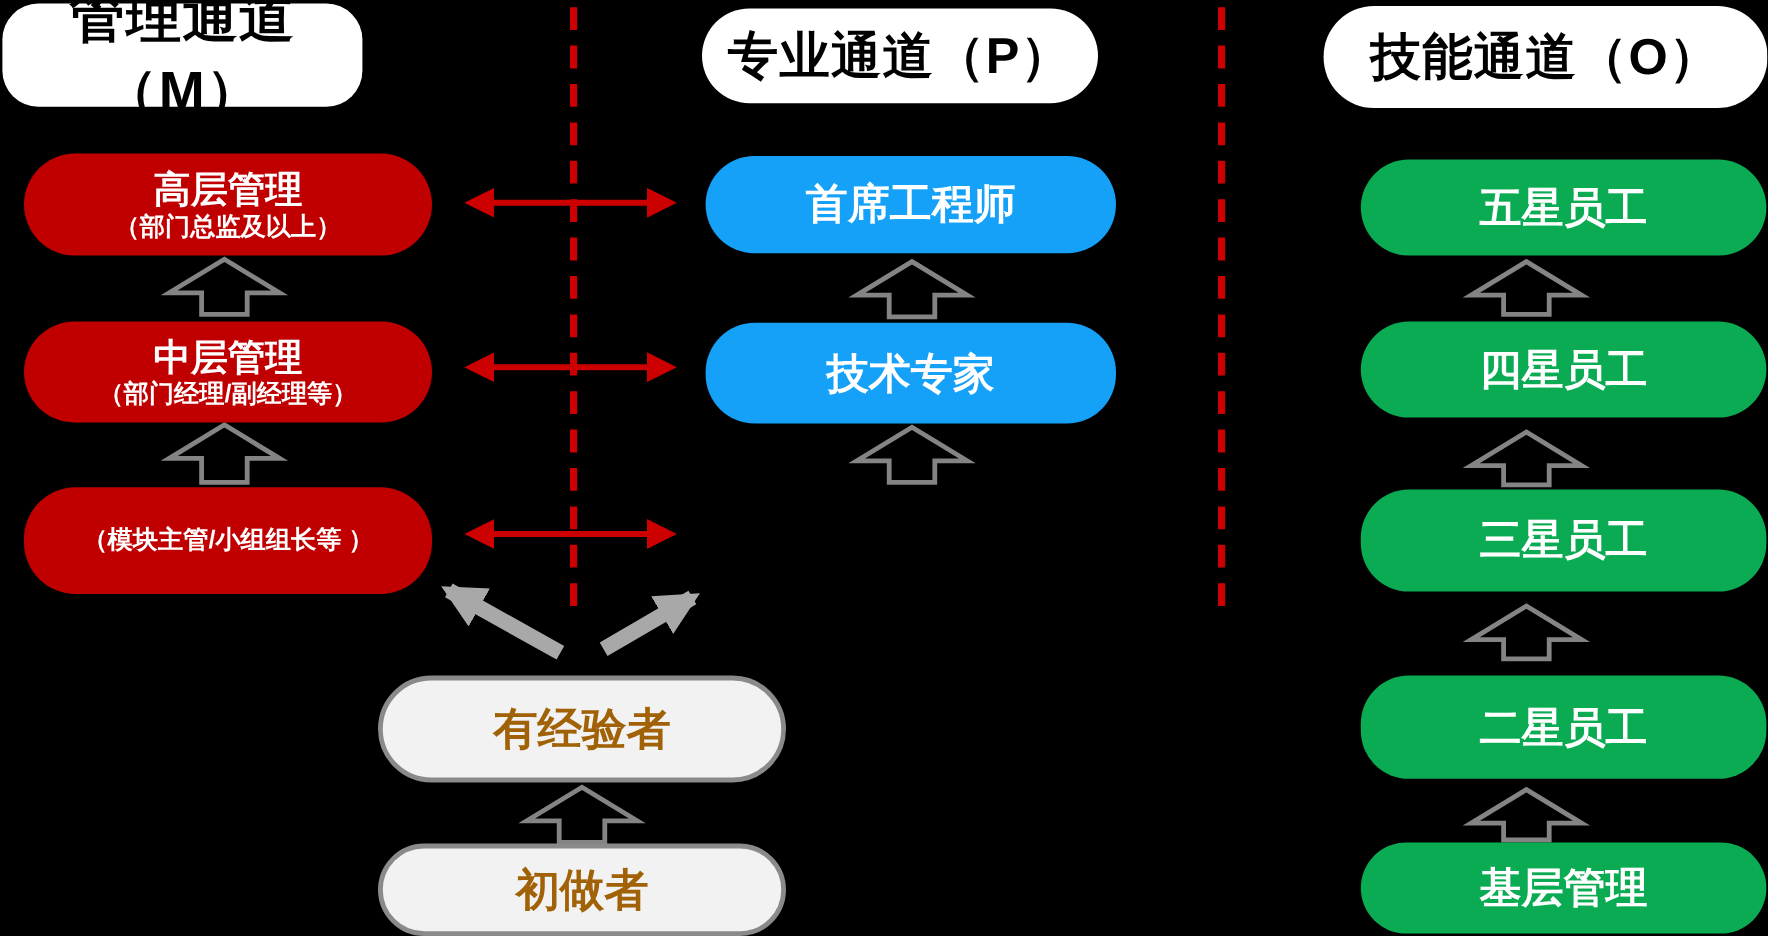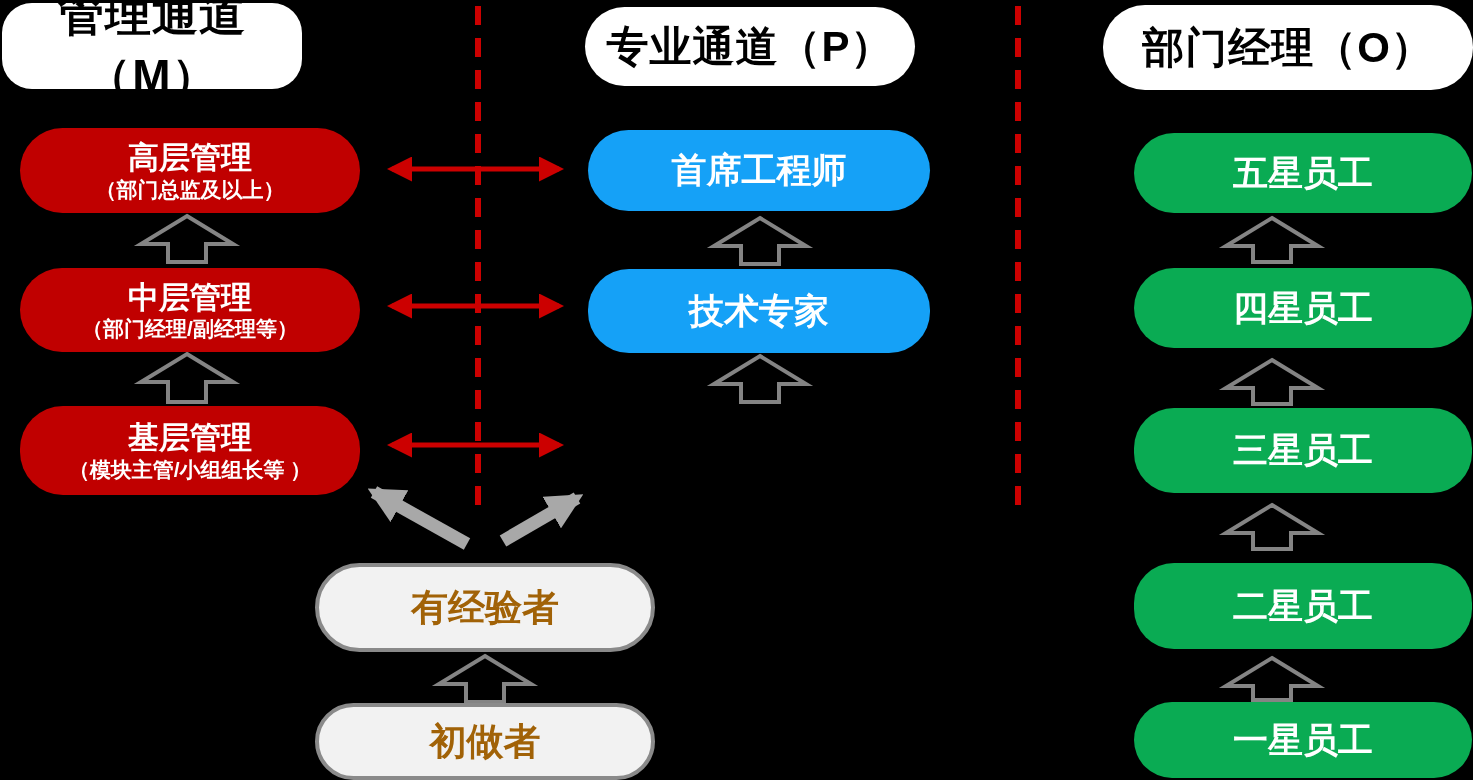--- a/index.html
+++ b/index.html
@@ -84,33 +84,32 @@
     <line class="thick" x1="503" y1="541" x2="577" y2="498" marker-end="url(#ga)"></line>
   </svg>
 
   <div class="pill hdr" id="hdr-m">
     <span>管理通道（M）</span>
   </div>
   <div class="pill hdr" id="hdr-p">
     <span>专业通道（P）</span>
   </div>
   <div class="pill hdr" id="hdr-o">
-    <span>部门经理（O）</span>
+    <span>技能通道（O）</span>
   </div>
 
   <div class="pill box-red" id="r1">
     <div class="title">高层管理</div>
     <div class="subtitle">（部门总监及以上）</div>
   </div>
   <div class="pill box-red" id="r2">
     <div class="title">中层管理</div>
     <div class="subtitle">（部门经理/副经理等）</div>
   </div>
   <div class="pill box-red" id="r3">
-    <div class="title">基层管理</div>
     <div class="subtitle">（模块主管/小组组长等 ）</div>
   </div>
 
   <div class="pill box-blue" id="b1">
     <span>首席工程师</span>
   </div>
   <div class="pill box-blue" id="b2">
     <span>技术专家</span>
   </div>
 
@@ -120,21 +119,21 @@
   <div class="pill box-green" id="g2">
     <span>四星员工</span>
   </div>
   <div class="pill box-green" id="g3">
     <span>三星员工</span>
   </div>
   <div class="pill box-green" id="g4">
     <span>二星员工</span>
   </div>
   <div class="pill box-green" id="g5">
-    <span>一星员工</span>
+    <span>基层管理</span>
   </div>
 
   <div class="pill box-white" id="w1">
     <span>有经验者</span>
   </div>
   <div class="pill box-white" id="w2">
     <span>初做者</span>
   </div>
 
 </div>

